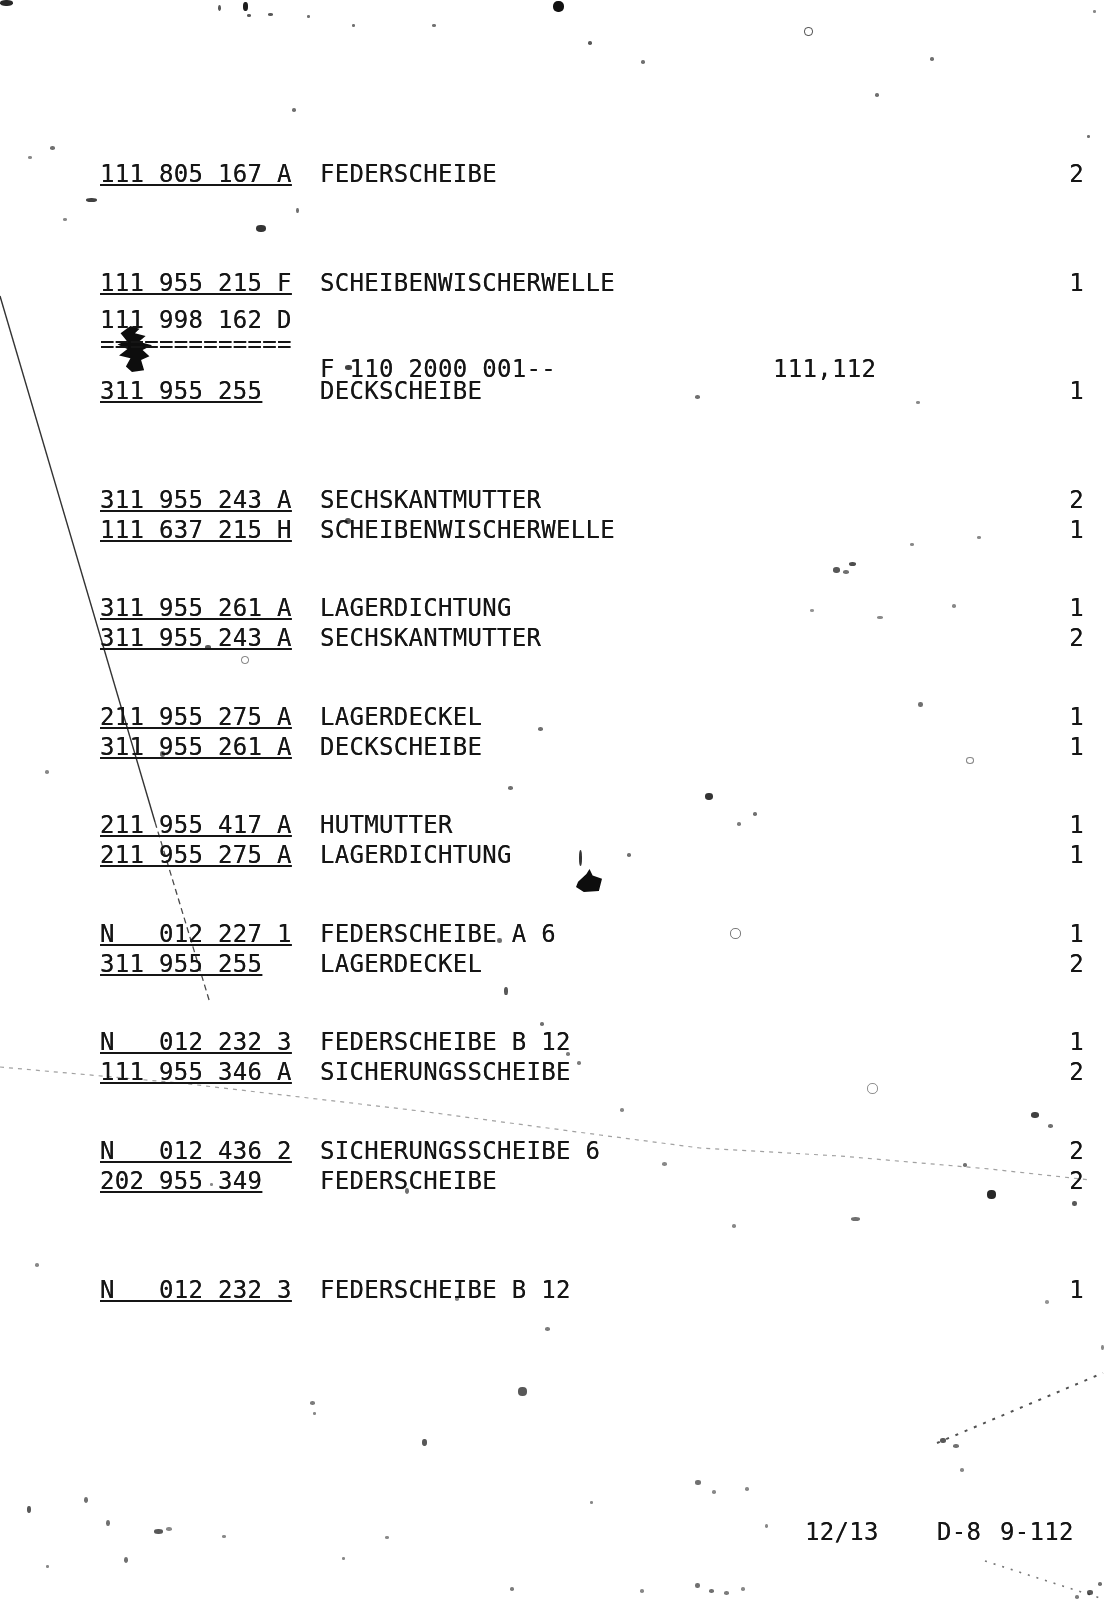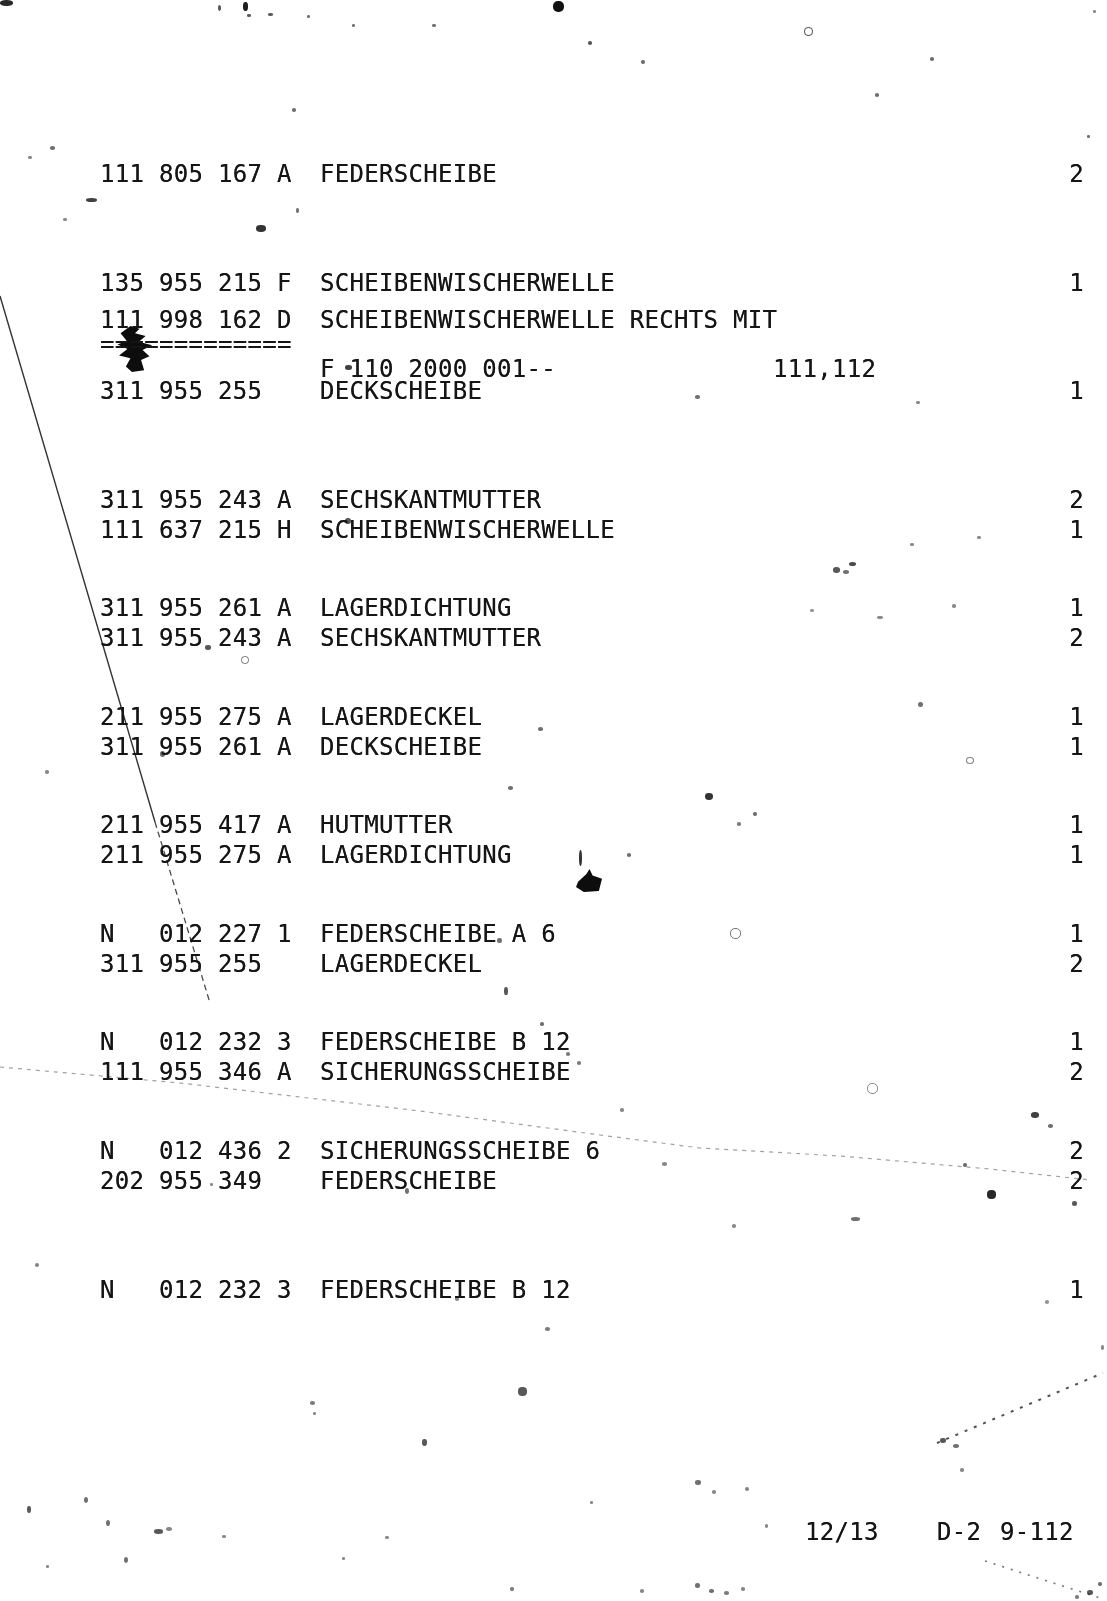--- a/index.html
+++ b/index.html
@@ -12,21 +12,21 @@
     color:#151515;
   }
   .txt{
     font-size:24px;
     letter-spacing:0.3px;
     white-space:pre;
     text-shadow:0 0 0.6px rgba(10,10,10,.75);
   }
   .parts-block{position:absolute;left:0;width:100%;}
   .prow{position:relative;height:24.55px;}
-  .prow .part{position:absolute;left:100px;top:0;}
+  .prow .part{position:absolute;left:100px;top:0;text-decoration:underline;}
   .prow .desc{position:absolute;left:320px;top:0;}
   .prow .qty{position:absolute;left:1062px;top:0;width:22px;text-align:right;}
   .block1{top:48px;}
   .assembly-header{position:absolute;left:0;top:305.5px;width:100%;}
   .arow{position:absolute;left:0;width:100%;height:24.55px;}
   .arow .part{position:absolute;left:100px;top:0;}
   .arow .desc{position:absolute;left:320px;top:0;}
   .arow .ref{position:absolute;left:773px;top:0;}
   .block2{top:403.7px;}
   .footer{position:absolute;left:0;top:1518px;width:100%;height:28px;padding-left:43px;}
@@ -65,21 +65,21 @@
   <div class="parts-block block1 txt">
     
   
       <div class="prow">
         <span class="part">111 805 167 A</span>
         <span class="desc">FEDERSCHEIBE</span>
         <span class="qty">2</span>
       </div>
     
       <div class="prow">
-        <span class="part">135 955 215 F</span>
+        <span class="part">111 955 215 F</span>
         <span class="desc">SCHEIBENWISCHERWELLE</span>
         <span class="qty">1</span>
       </div>
     
       <div class="prow">
         <span class="part">311 955 255</span>
         <span class="desc">DECKSCHEIBE</span>
         <span class="qty">1</span>
       </div>
     
@@ -122,21 +122,20 @@
       <div class="prow">
         <span class="part">N   012 436 2</span>
         <span class="desc">SICHERUNGSSCHEIBE 6</span>
         <span class="qty">2</span>
       </div>
     </div>
 
   <div class="assembly-header txt">
     <div class="arow" style="top:0">
       <span class="part">111 998 162 D</span>
-      <span class="desc">SCHEIBENWISCHERWELLE RECHTS MIT</span>
     </div>
     <div class="arow" style="top:24.55px">
       <span class="part">=============</span>
     </div>
     <div class="arow" style="top:49.1px">
       <span class="desc">F 110 2000 001--</span>
       <span class="ref">111,112</span>
     </div>
   </div>
 
@@ -187,21 +186,21 @@
     
       <div class="prow">
         <span class="part">N   012 232 3</span>
         <span class="desc">FEDERSCHEIBE B 12</span>
         <span class="qty">1</span>
       </div>
     </div>
 
   <div class="footer txt">
     <span class="f-page">12/13</span>
-    <span class="f-grid">D-2</span>
+    <span class="f-grid">D-8</span>
     <span class="f-code">9-112</span>
   </div>
 
 <div class="speck" style="left: 0px; top: 0px; width: 13px; height: 6px; opacity: 0.9;"></div>
     <div class="speck" style="left: 218px; top: 5px; width: 3px; height: 6px; opacity: 0.7;"></div>
     <div class="speck" style="left: 243px; top: 2px; width: 5px; height: 9px; opacity: 0.95;"></div>
     <div class="speck" style="left: 553px; top: 1px; width: 11px; height: 11px; opacity: 1;"></div>
     <div class="speck ring" style="left: 804px; top: 27px; width: 7px; height: 7px; opacity: 0.8;"></div>
     <div class="speck" style="left: 247px; top: 14px; width: 4px; height: 3px; opacity: 0.7;"></div>
     <div class="speck" style="left: 268px; top: 13px; width: 5px; height: 3px; opacity: 0.7;"></div>

